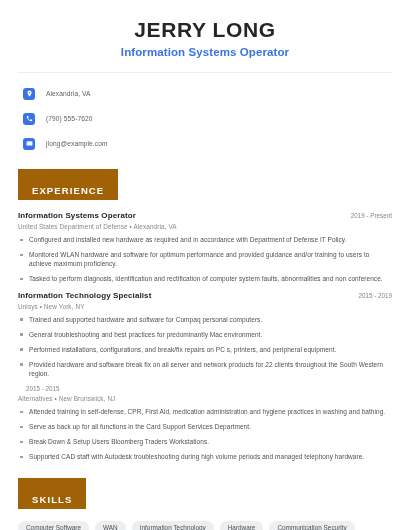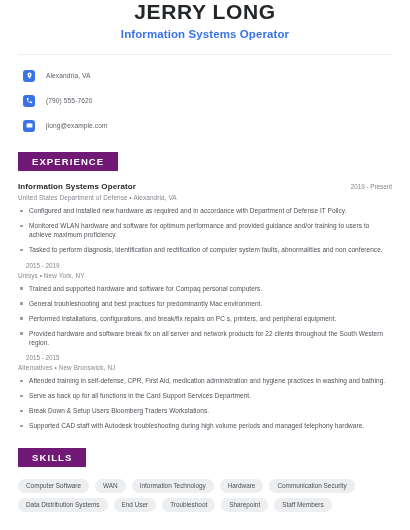--- a/index.html
+++ b/index.html
@@ -17,20 +17,21 @@
   .page {
     width: 410px;
     height: 530px;
     box-sizing: border-box;
     padding: 0 18px;
     position: relative;
   }
 
   
   .header {
+    padding-top: 18px;
     text-align: center;
   }
   .full-name {
     font-size: 21px;
     font-weight: bold;
     letter-spacing: 0.6px;
     color: #242729;
     line-height: 1.1;
     margin: 0;
   }
@@ -73,26 +74,26 @@
     margin-left: 11px;
     font-size: 6.6px;
     color: #5a5f66;
     letter-spacing: 0.1px;
   }
 
   
   .section { margin-top: 16px; }
   .sec-badge {
     display: inline-block;
-    background: #701a75;
+    background: #a16207;
     color: #ffffff;
     font-size: 9.5px;
     font-weight: bold;
     letter-spacing: 1.1px;
-    padding: 4px 14px 4px 14px;
+    padding: 16px 14px 4px 14px;
   }
 
   
   .jobs { margin-top: 11px; }
   .job { margin-bottom: 7px; }
   .job-head {
     display: flex;
     align-items: baseline;
     justify-content: space-between;
   }
@@ -211,20 +212,21 @@
         <div class="job-meta">United States Department of Defense  •  Alexandria, VA</div>
         <ul class="bullets">
           <li>Configured and installed new hardware as required and in accordance with Department of Defense IT Policy.</li>
           <li>Monitored WLAN hardware and software for optimum performance and provided guidance and/or training to users to achieve maximum proficiency.</li>
           <li>Tasked to perform diagnosis, identification and rectification of computer system faults, abnormalities and non conference.</li>
         </ul>
       </div>
 
       <div class="job">
         <div class="job-head">
+          <span class="job-role">Information Technology Specialist</span>
           <span class="job-dates">2015 - 2019</span>
         </div>
         <div class="job-meta">Unisys  •  New York, NY</div>
         <ul class="bullets">
           <li>Trained and supported hardware and software for Compaq personal computers.</li>
           <li>General troubleshooting and best practices for predominantly Mac environment.</li>
           <li>Performed installations, configurations, and break/fix repairs on PC s, printers, and peripheral equipment.</li>
           <li>Provided hardware and software break fix on all server and network products for 22 clients throughout the South Western region.</li>
         </ul>
       </div>

